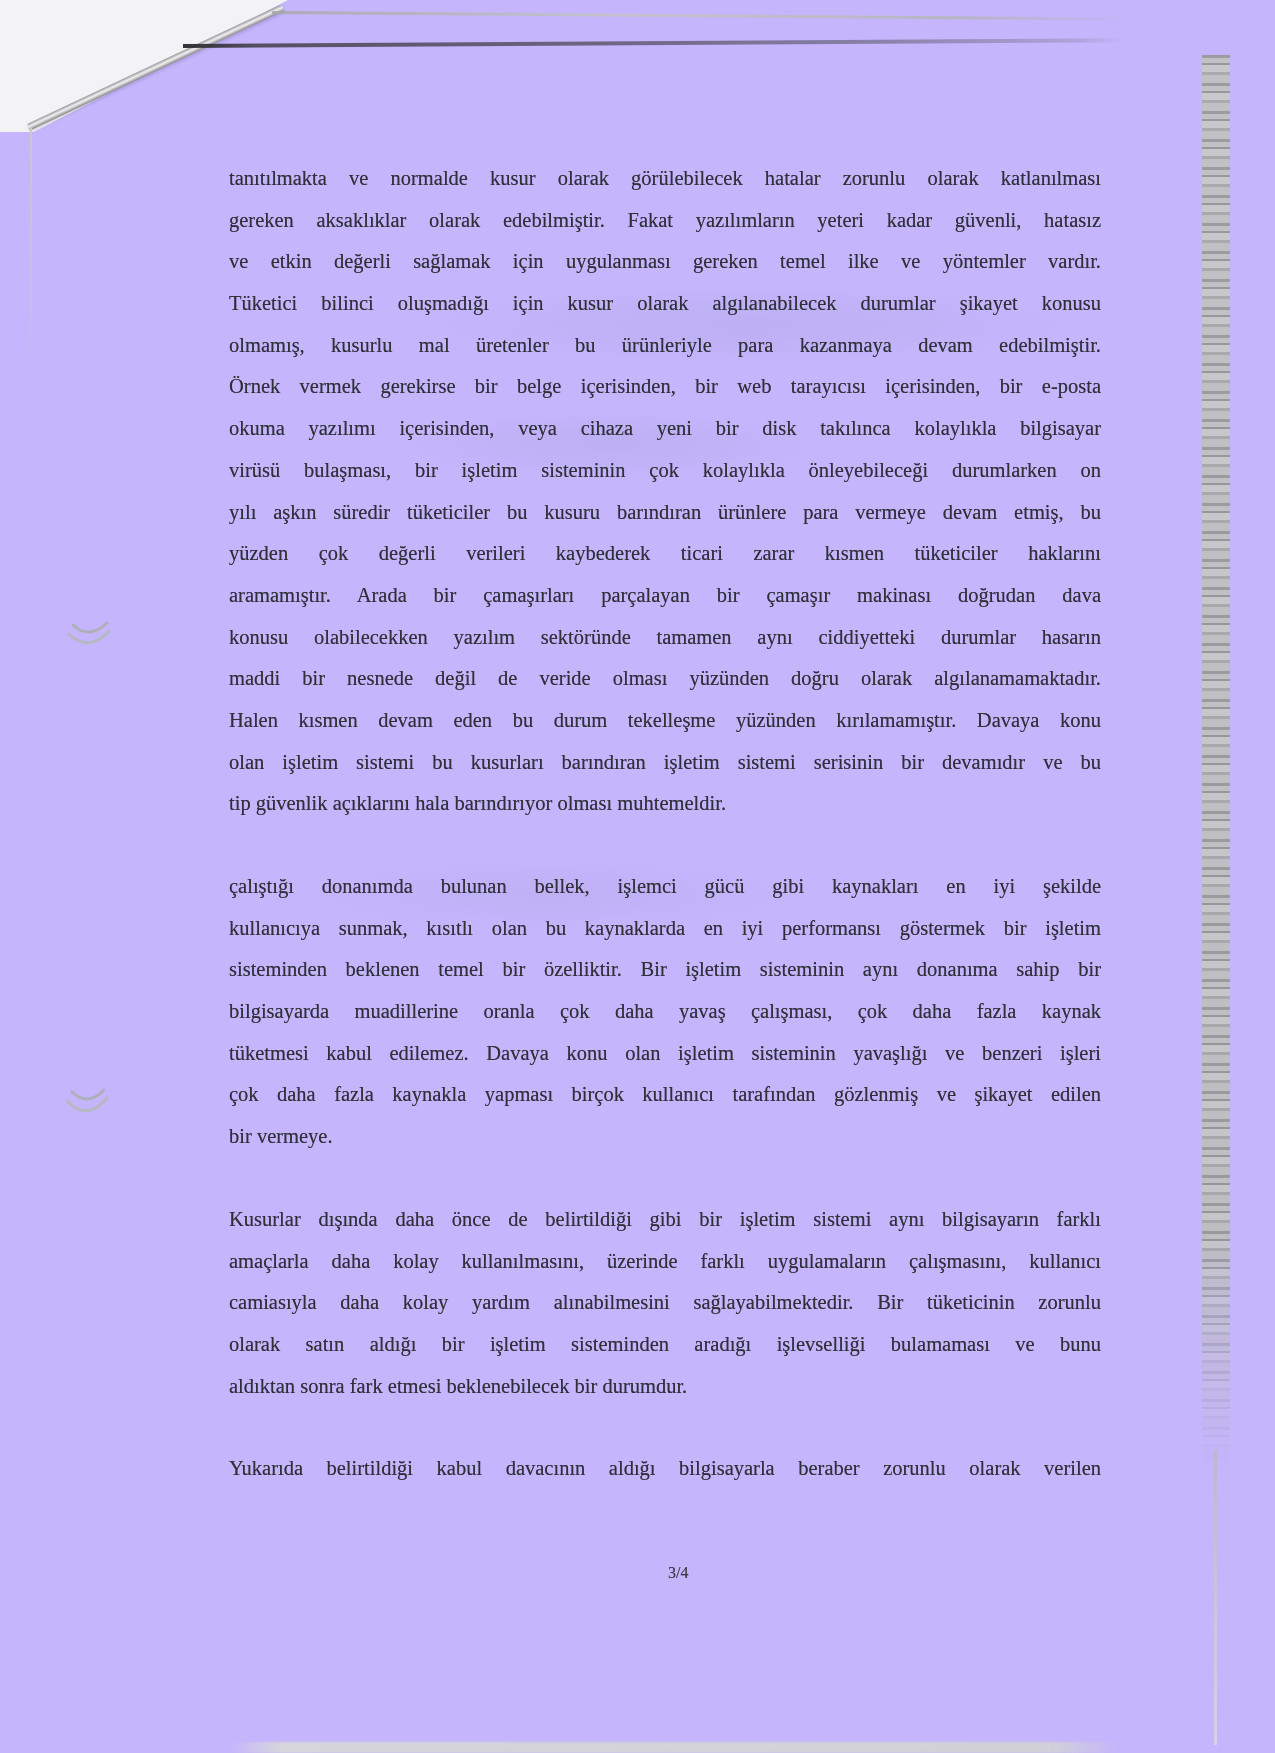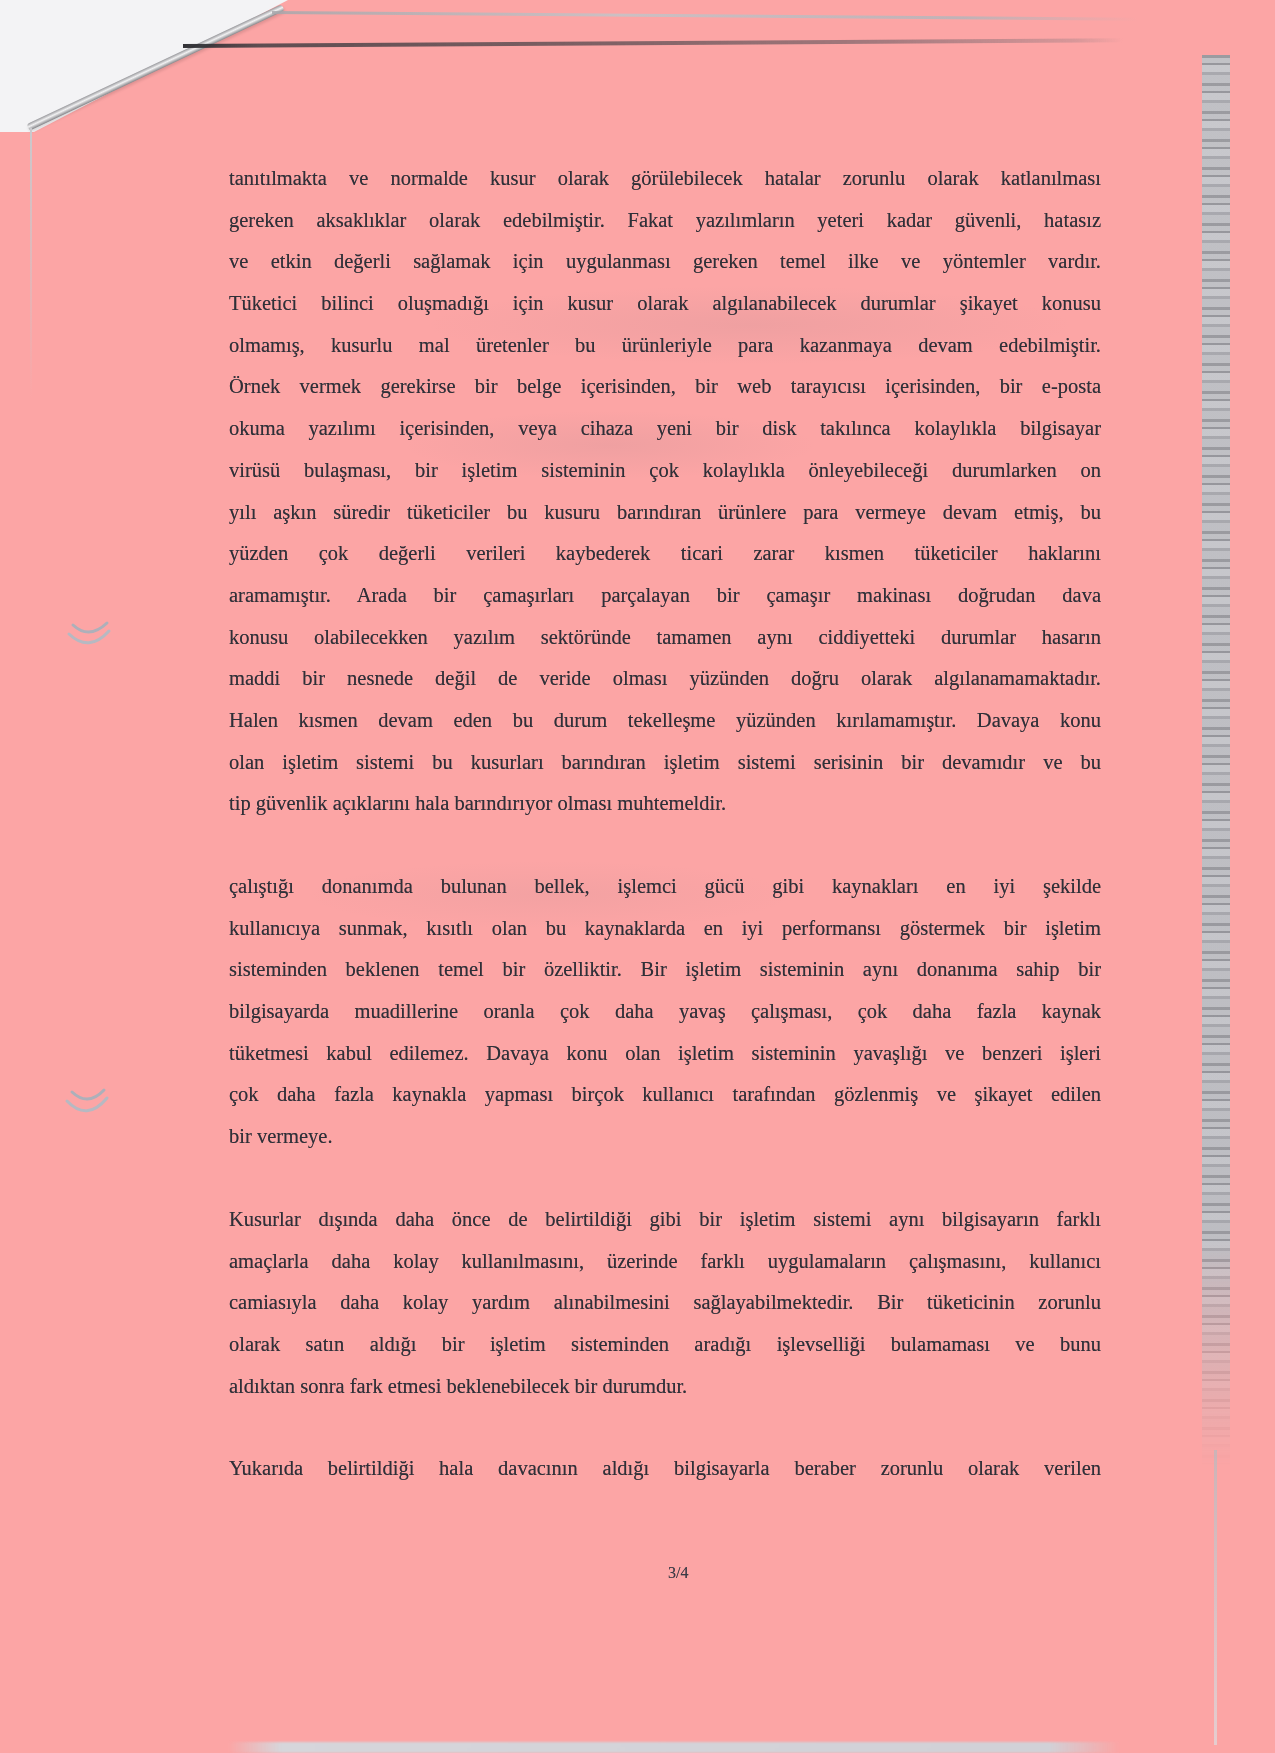--- a/index.html
+++ b/index.html
@@ -10,21 +10,21 @@
   body {
     width: 1275px;
     height: 1753px;
     position: relative;
     overflow: hidden;
     font-family: "Liberation Serif", serif;
   }
   .page {
     position: absolute;
     inset: 0;
-    background: #fca5a5;
+    background: #c4b5fd;
   }
 
   
   .corner-bg {
     position: absolute;
     left: 0; top: 0;
     width: 300px; height: 140px;
     clip-path: polygon(0 0, 288px 0, 34px 132px, 0 132px);
     background: #f3f3f5;
   }
@@ -201,19 +201,19 @@
         <div class="tline last">bir vermeye.</div>
       </div>
     <div class="para">
         <div class="tline">Kusurlar dışında daha önce de belirtildiği gibi bir işletim sistemi aynı bilgisayarın farklı</div>
         <div class="tline">amaçlarla daha kolay kullanılmasını, üzerinde farklı uygulamaların çalışmasını, kullanıcı</div>
         <div class="tline">camiasıyla daha kolay yardım alınabilmesini sağlayabilmektedir. Bir tüketicinin zorunlu</div>
         <div class="tline">olarak satın aldığı bir işletim sisteminden aradığı işlevselliği bulamaması ve bunu</div>
         <div class="tline last">aldıktan sonra fark etmesi beklenebilecek bir durumdur.</div>
       </div>
     <div class="para">
-        <div class="tline">Yukarıda belirtildiği hala davacının aldığı bilgisayarla beraber zorunlu olarak verilen</div>
+        <div class="tline">Yukarıda belirtildiği kabul davacının aldığı bilgisayarla beraber zorunlu olarak verilen</div>
       </div>
   </main>
 
   <div class="pagenum">3/4</div>
 
 </div>
 
 </body></html>

